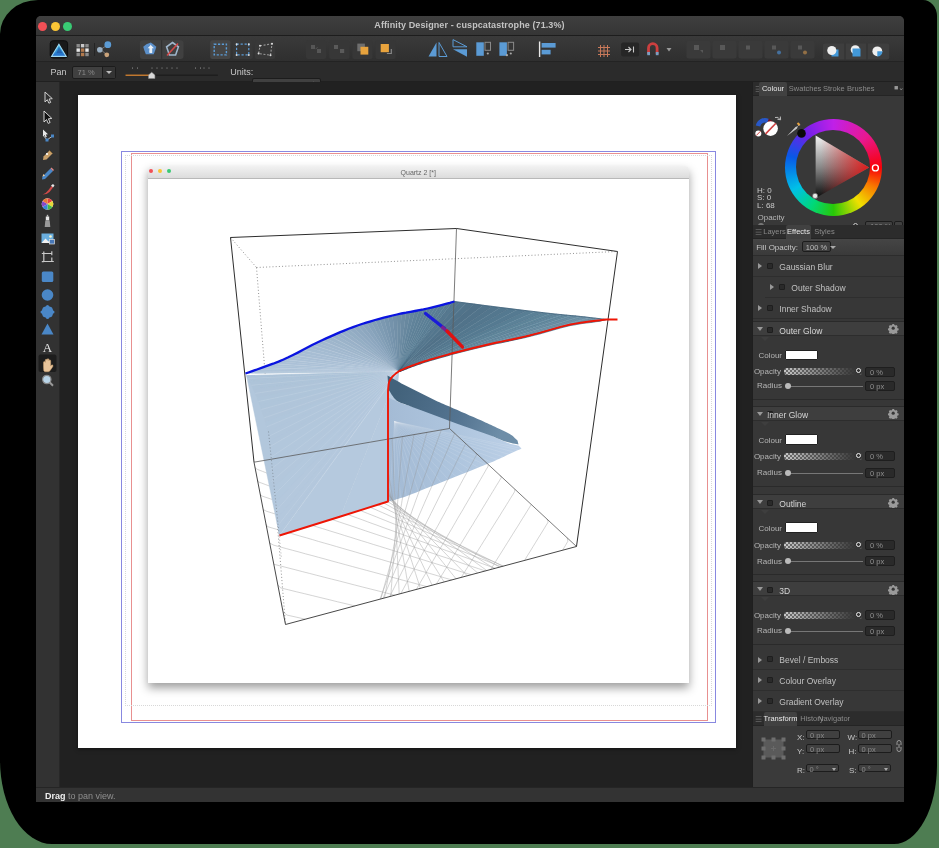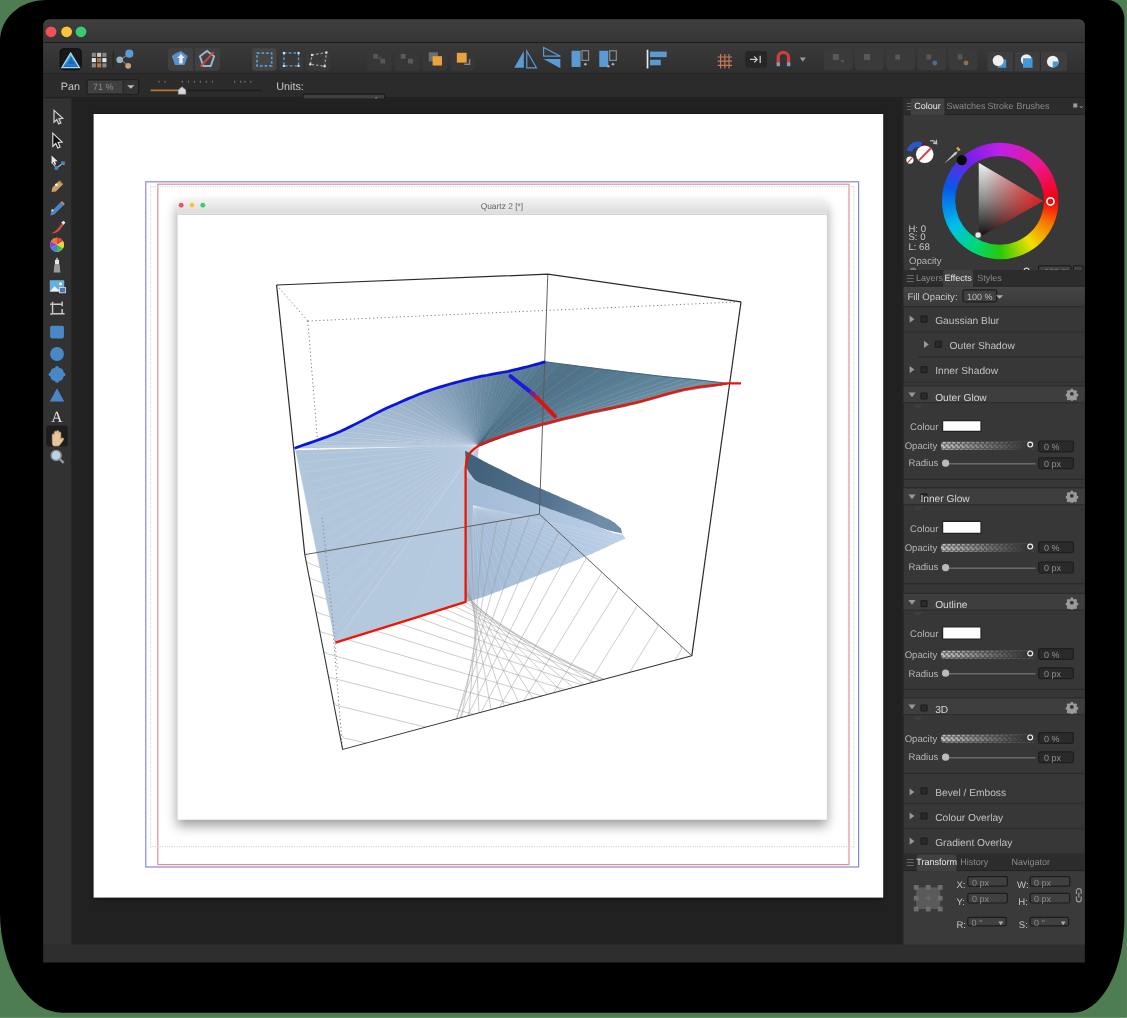--- a/index.html
+++ b/index.html
@@ -33,20 +33,21 @@
 .rline{position:absolute;height:1px;background:#777}
 .rknob{position:absolute;width:6px;height:6px;border-radius:50%;background:#bbb}
 .valbox{position:absolute;width:30px;height:10px;background:#2a2a2a;border:1px solid #1e1e1e;border-radius:2px;color:#909090;font-size:7.5px;line-height:10px;padding-left:4px}
 </style></head><body>
 <div id="shadow"></div>
 <div id="win">
 <div id="titlebar">
 <div class="tl" style="left:2.7px;background:#f25056"></div>
 <div class="tl" style="left:15.2px;background:#fac536"></div>
 <div class="tl" style="left:27.7px;background:#39ca74"></div>
+<div id="title">Affinity Designer - cuspcatastrophe (71.3%)</div>
 </div>
 <div id="toolbar"><svg width="868" height="26">
 <defs>
 <linearGradient id="adlg" x1="0" y1="0" x2="0" y2="1">
             <stop offset="0" stop-color="#4ad0f0"></stop>
             <stop offset="1" stop-color="#1e66c8"></stop>
           </linearGradient>
 </defs>
 
 <rect x="14.2" y="4.7" width="17.4" height="17.4" rx="3" fill="#191919" stroke="#0e0e0e"></rect>
@@ -877,21 +878,21 @@
       </div>
       <div class="abs" style="left:0;top:608.5px;width:100%;height:21px;border-bottom:1px solid #2e2e2e">
         <i class="tri-r" style="left:5px;top:7.5px"></i>
         <span class="chk" style="left:14.2px;top:7px"></span>
         <span class="efflbl" style="left:26.3px;top:6px">Gradient Overlay</span>
       </div>
       <div class="tabrow" style="top:630px;background:#2c2c2c">
         <span style="position:absolute;left:2px;top:3px;color:#666;font-size:8px">☰</span>
         <div class="tab tabsel" style="left:10.6px;width:33px;font-weight:normal">Transform</div>
         <div class="tab" style="left:47.2px;width:21.2px">History</div>
-        <div class="tab" style="left:90px;width:27.1px">Navigator</div>
+        <div class="tab" style="left:65px;width:27.1px">Navigator</div>
       </div>
       <div class="abs" style="left:0;top:643.5px;width:100%;height:61px;background:#3a3a3a">
         <svg class="abs" style="left:8.2px;top:11px" width="25" height="23">
           <rect x="2.5" y="2.5" width="20" height="18" fill="#5a5a5a"></rect>
           <g fill="#6e6e6e">
             <rect x="0.5" y="0.5" width="4" height="4"></rect>
             <rect x="10.5" y="0.5" width="4" height="4"></rect>
             <rect x="20.5" y="0.5" width="4" height="4"></rect>
             <rect x="0.5" y="9.5" width="4" height="4"></rect>
             <rect x="20.5" y="9.5" width="4" height="4"></rect>
@@ -925,12 +926,15 @@
           <span style="position:absolute;left:3px;top:1px">0 °</span>
           <i style="position:absolute;right:2px;top:3px;width:0;height:0;border-top:3px solid #aaa;border-left:2.5px solid transparent;border-right:2.5px solid transparent"></i>
         </div>
         <span class="lbl" style="left:96px;top:40.7px;color:#c5c5c5">S:</span>
         <div class="fld" style="left:104.6px;top:38px;width:33.5px;height:8.8px">
           <span style="position:absolute;left:3px;top:1px">0 °</span>
           <i style="position:absolute;right:2px;top:3px;width:0;height:0;border-top:3px solid #aaa;border-left:2.5px solid transparent;border-right:2.5px solid transparent"></i>
         </div>
       </div>
     </div>
+    <div id="statusbar">
+      <span style="position:absolute;left:9.5px;top:3px"><b>Drag</b> to pan view.</span>
+    </div>
   </div>
 </body></html>

